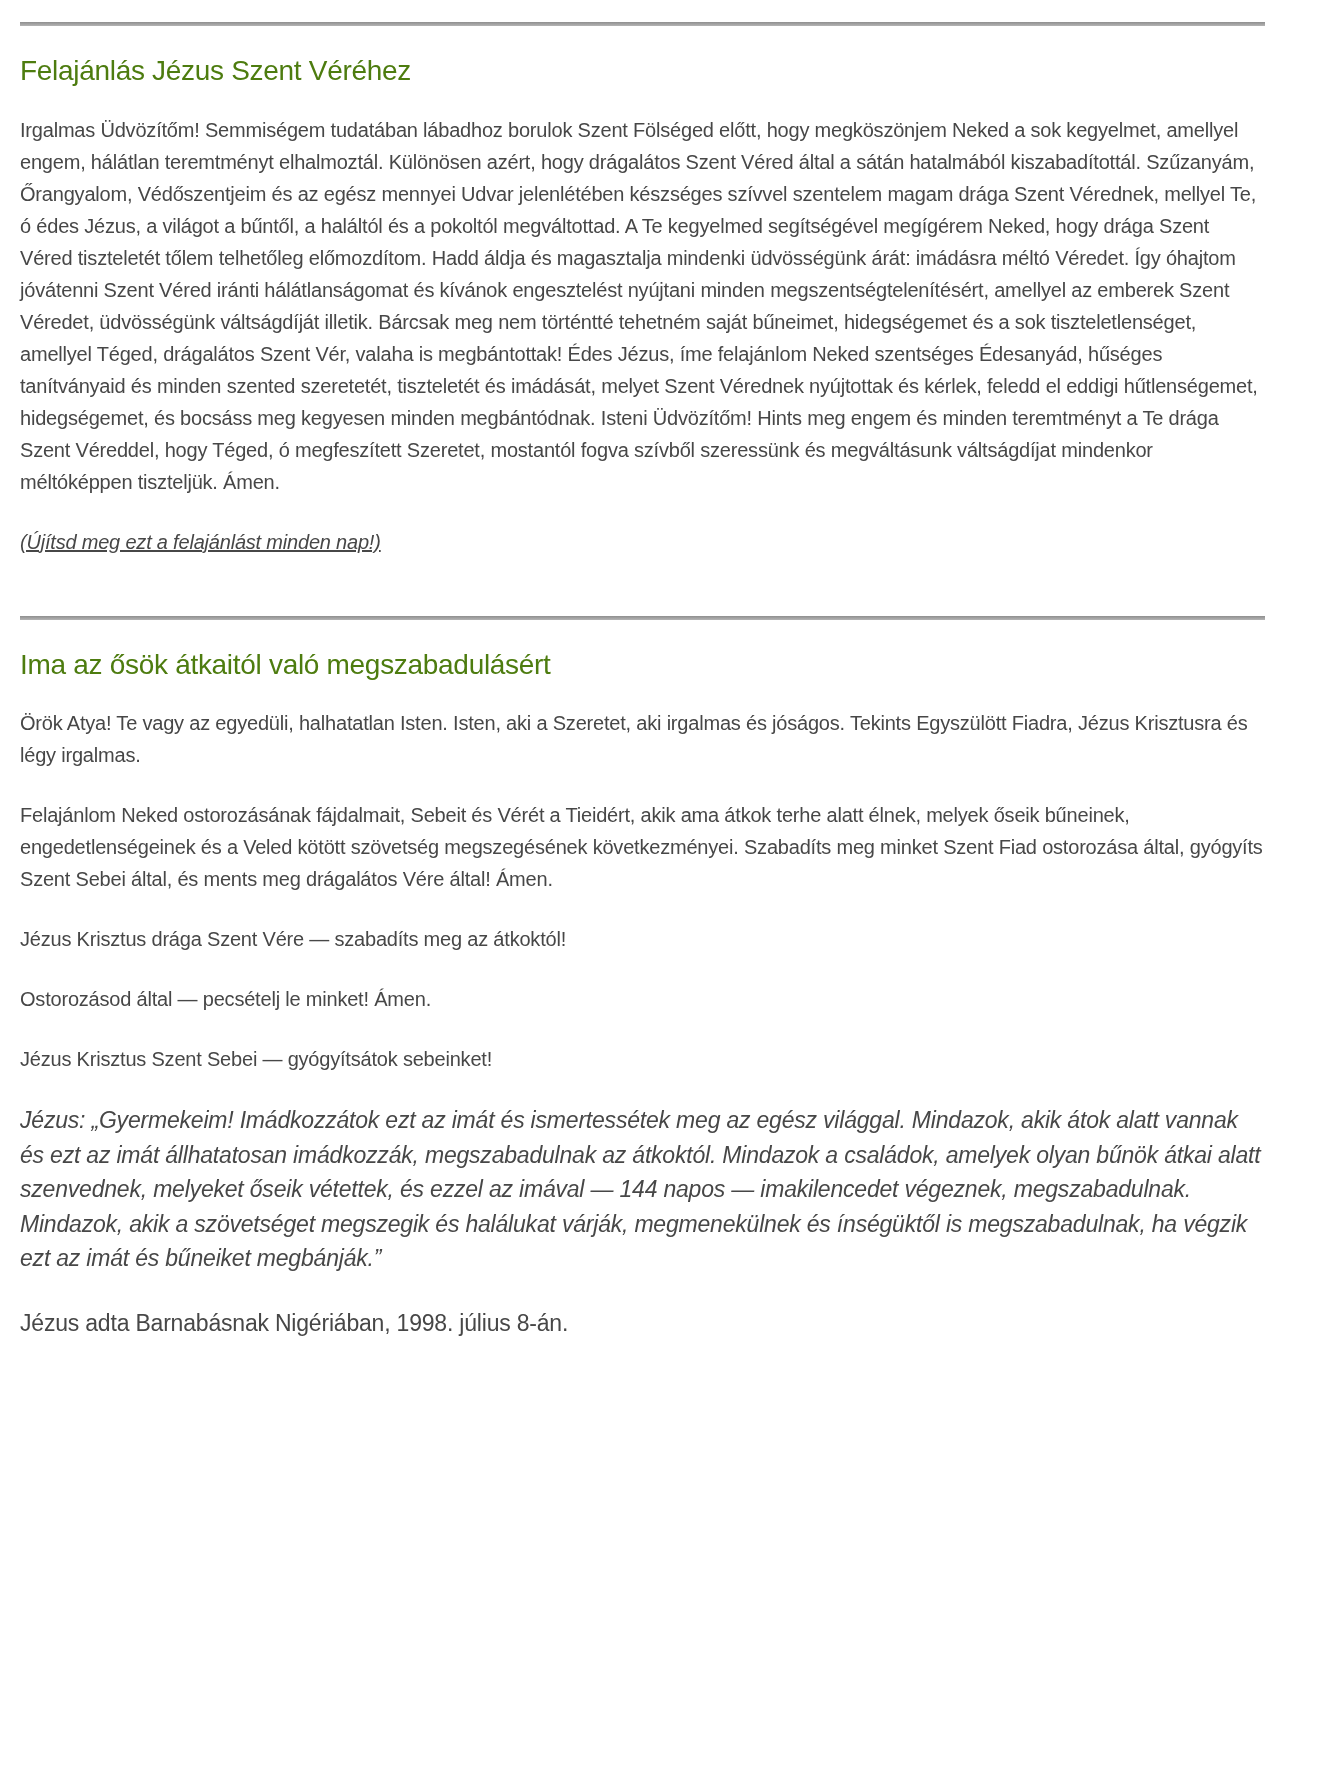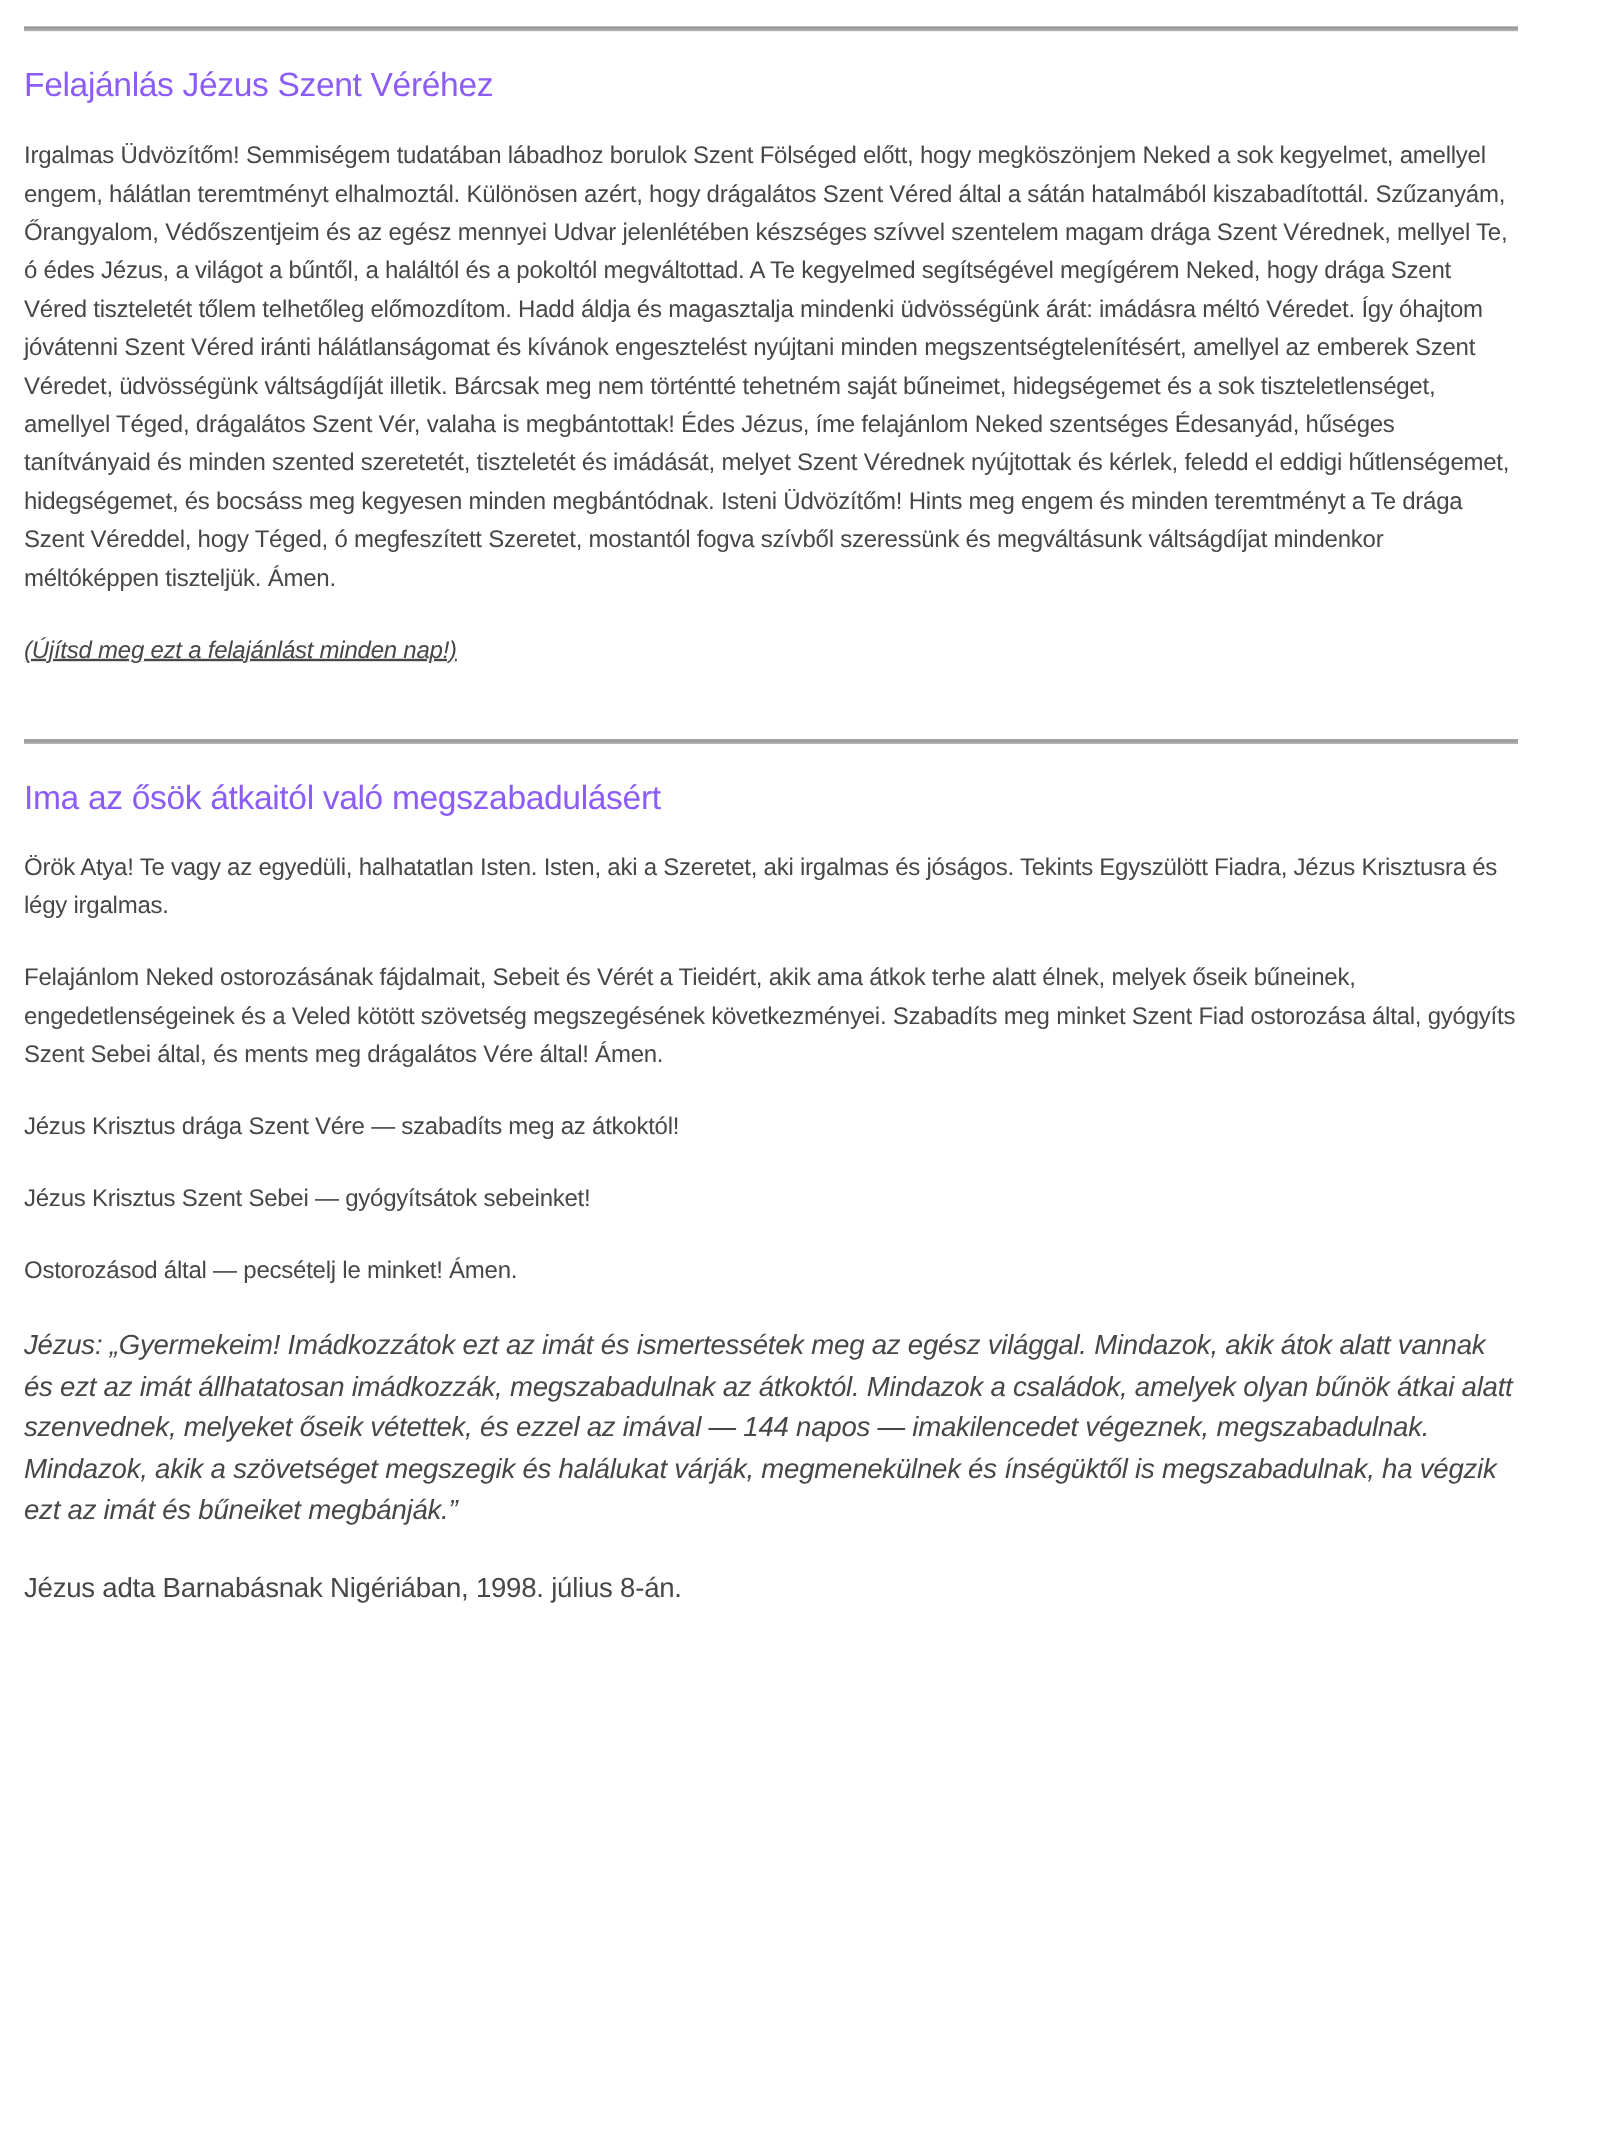--- a/index.html
+++ b/index.html
@@ -21,21 +21,21 @@
   }
   hr.rule {
     border: none;
     height: 4px;
     background: linear-gradient(#8f8f8f, #b5b5b5);
     margin: 0;
   }
   h2.title {
     font-size: 28px;
     font-weight: 300;
-    color: #8b5cf6;
+    color: #4d7c0f;
     letter-spacing: -0.3px;
     margin: 28px 0 26px 0;
     line-height: 1.2;
   }
   p.body {
     font-size: 20px;
     font-weight: 300;
     line-height: 1.6;
     letter-spacing: -0.2px;
     margin: 0 0 28px 0;
@@ -76,21 +76,21 @@
   <hr class="rule">
 
   <h2 class="title">Ima az ősök átkaitól való megszabadulásért</h2>
 
   <p class="body">Örök Atya! Te vagy az egyedüli, halhatatlan Isten. Isten, aki a Szeretet, aki irgalmas és jóságos. Tekints Egyszülött Fiadra, Jézus Krisztusra és légy irgalmas.</p>
 
   <p class="body">Felajánlom Neked ostorozásának fájdalmait, Sebeit és Vérét a Tieidért, akik ama átkok terhe alatt élnek, melyek őseik bűneinek, engedetlenségeinek és a Veled kötött szövetség megszegésének következményei. Szabadíts meg minket Szent Fiad ostorozása által, gyógyíts Szent Sebei által, és ments meg drágalátos Vére által! Ámen.</p>
 
   <p class="body">Jézus Krisztus drága Szent Vére — szabadíts meg az átkoktól!</p>
 
+  <p class="body">Ostorozásod által — pecsételj le minket! Ámen.</p>
+
   <p class="body">Jézus Krisztus Szent Sebei — gyógyítsátok sebeinket!</p>
-
-  <p class="body">Ostorozásod által — pecsételj le minket! Ámen.</p>
 
   <p class="small quote">Jézus: „Gyermekeim! Imádkozzátok ezt az imát és ismertessétek meg az egész világgal. Mindazok, akik átok alatt vannak és ezt az imát állhatatosan imádkozzák, megszabadulnak az átkoktól. Mindazok a családok, amelyek olyan bűnök átkai alatt szenvednek, melyeket őseik vétettek, és ezzel az imával — 144 napos — imakilencedet végeznek, megszabadulnak. Mindazok, akik a szövetséget megszegik és halálukat várják, megmenekülnek és ínségüktől is megszabadulnak, ha végzik ezt az imát és bűneiket megbánják.”</p>
 
   <p class="small attribution">Jézus adta Barnabásnak Nigériában, 1998. július 8-án.</p>
 
 </div>
 
 </body></html>

